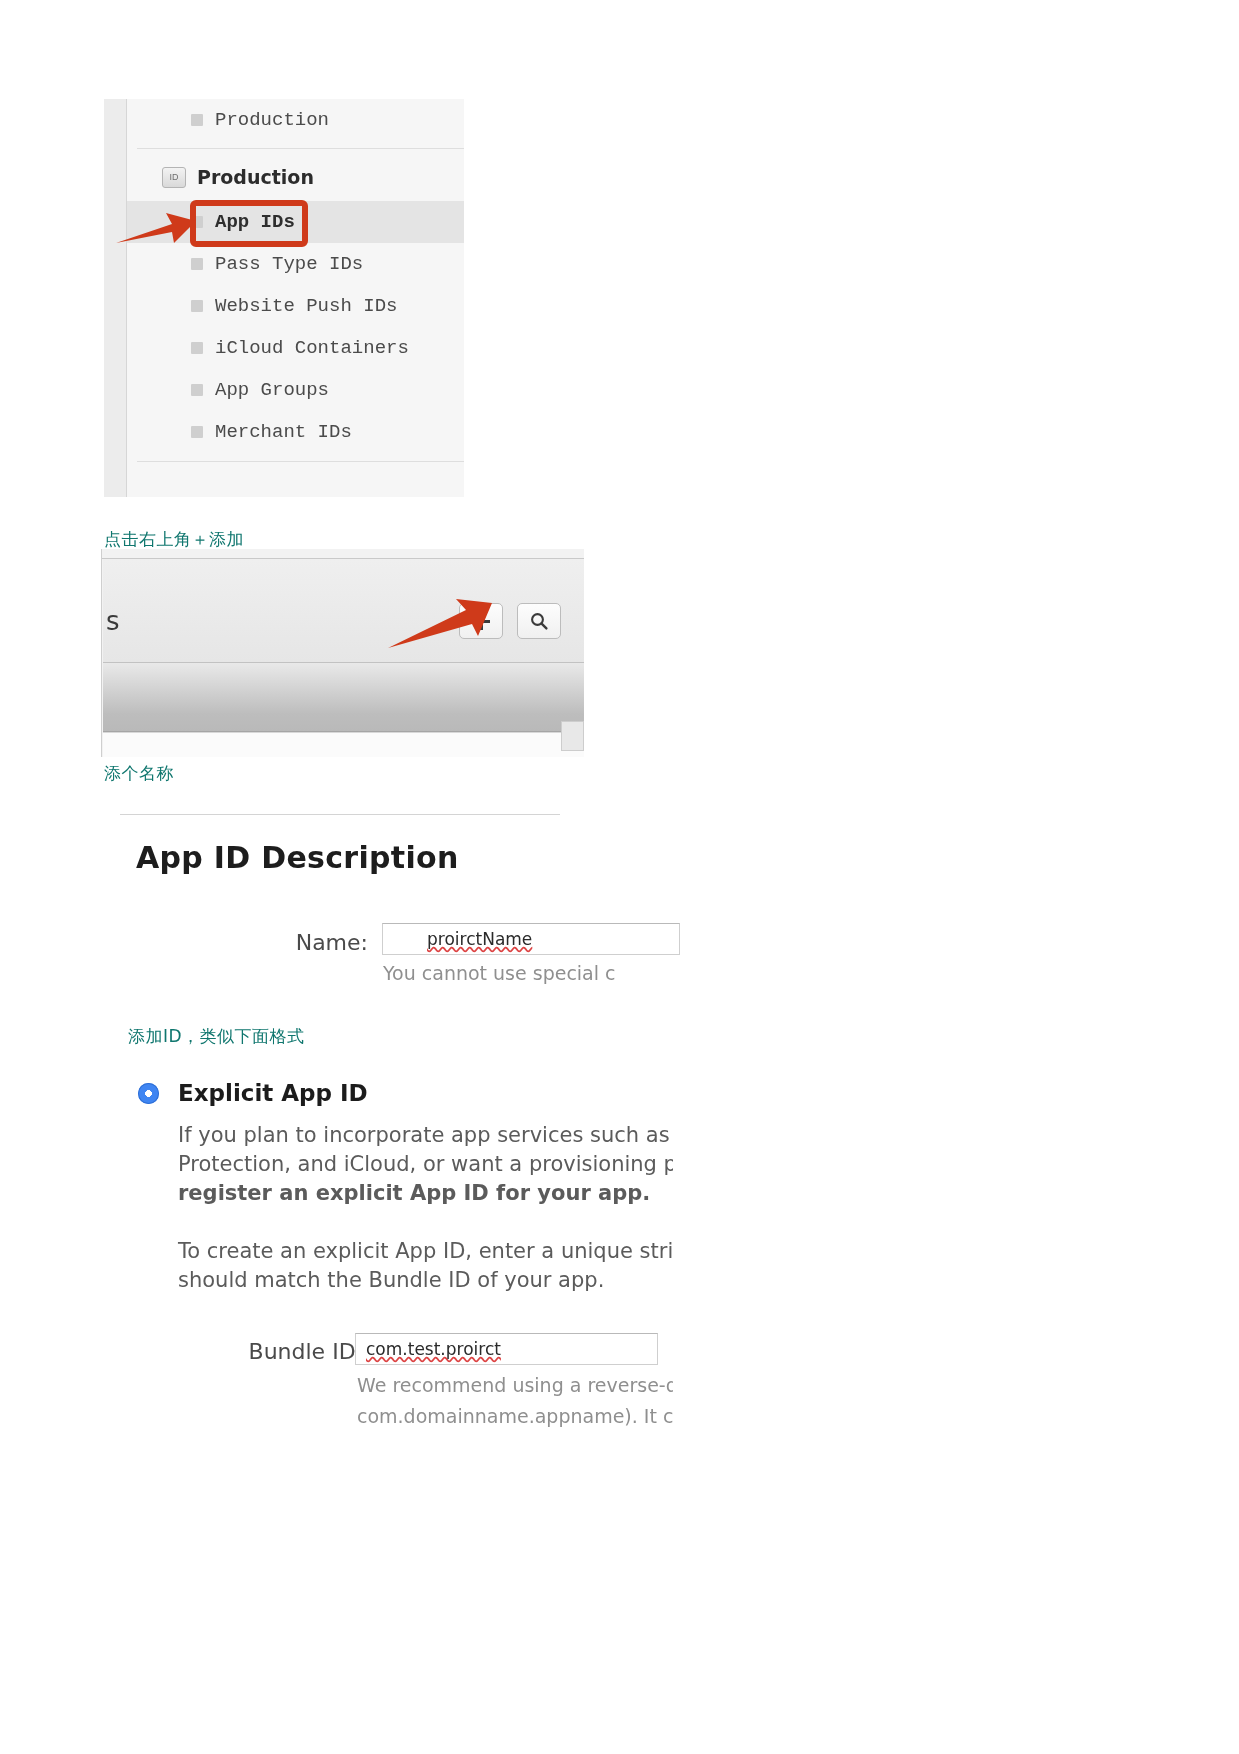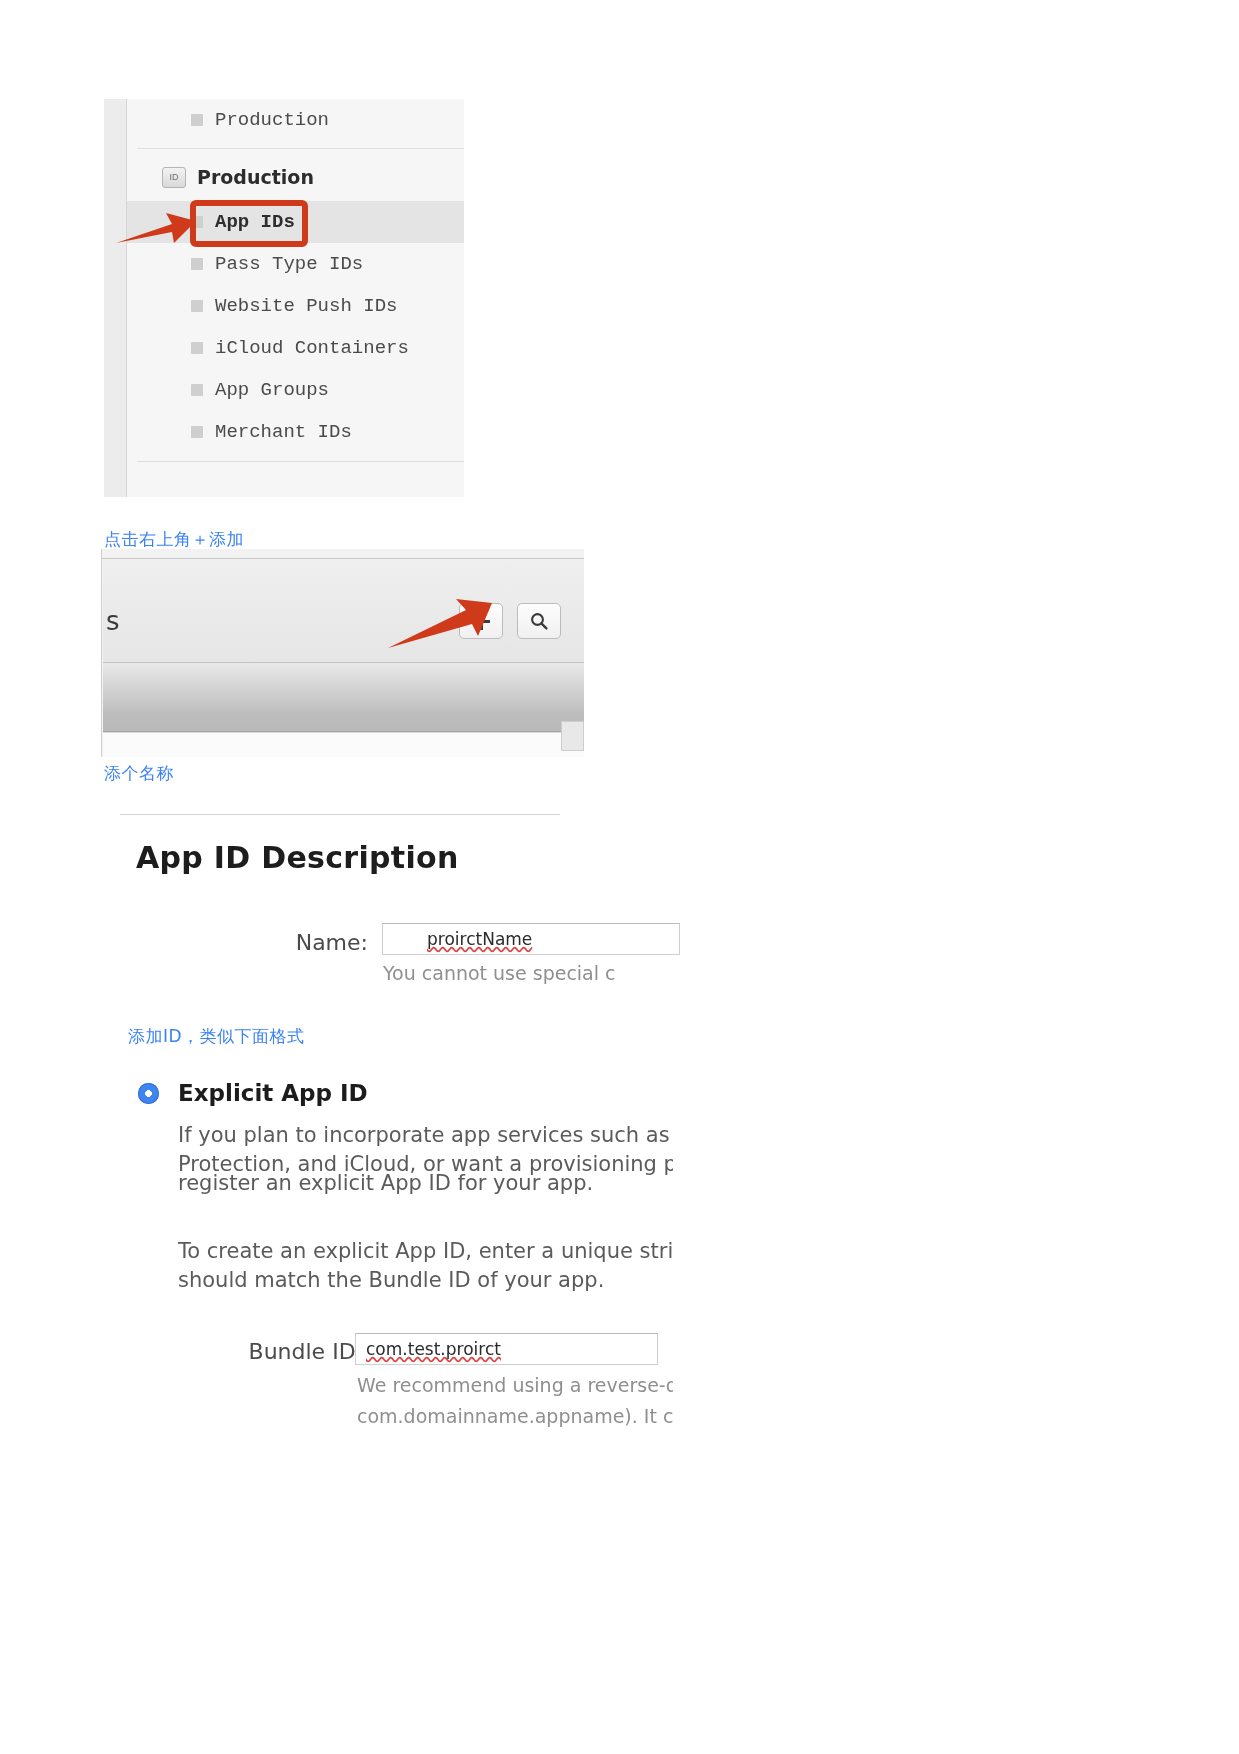--- a/index.html
+++ b/index.html
@@ -21,21 +21,21 @@
     width: 1239px;
     height: 1754px;
   }
 
   
   .caption {
     position: absolute;
     left: 104px;
     font-family: "DejaVu Sans", "Liberation Sans", sans-serif;
     font-size: 17px;
-    color: #3b82f6;
+    color: #0f766e;
     letter-spacing: 0.5px;
     white-space: nowrap;
   }
 
   
   #fig-sidebar {
     position: absolute;
     left: 104px;
     top: 99px;
     width: 360px;
@@ -406,21 +406,21 @@
   </div>
 
   <div class="caption" style="top:1025px;margin-left:24px;">添加ID，类似下面格式</div>
 
   <div id="fig-explicit">
     <div class="radio"></div>
     <div class="opt-title">Explicit App ID</div>
 
     <div class="para" style="top:45px;">If you plan to incorporate app services such as G</div>
     <div class="para" style="top:74px;">Protection, and iCloud, or want a provisioning pr</div>
-    <div class="para" style="top:93px;">register an explicit App ID for your app.</div>
+    <div class="para" style="top:103px;font-weight:bold;">register an explicit App ID for your app.</div>
 
     <div class="para" style="top:161px;">To create an explicit App ID, enter a unique strin</div>
     <div class="para" style="top:190px;">should match the Bundle ID of your app.</div>
 
     <div class="form-label" style="left:60px; top:264px; width:170px;">Bundle ID:</div>
 
     <div class="text-field" style="left:222px; top:258px; width:303px; height:32px;">
       <span class="field-value">com.test.proirct</span>
     </div>
 

